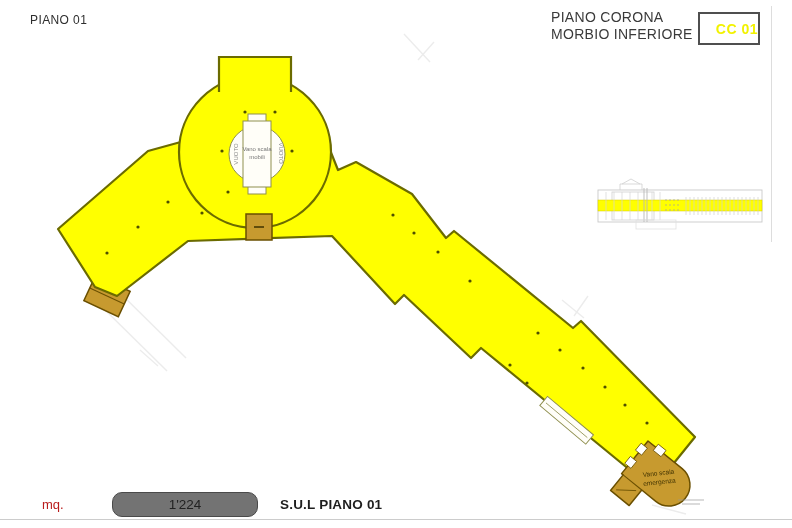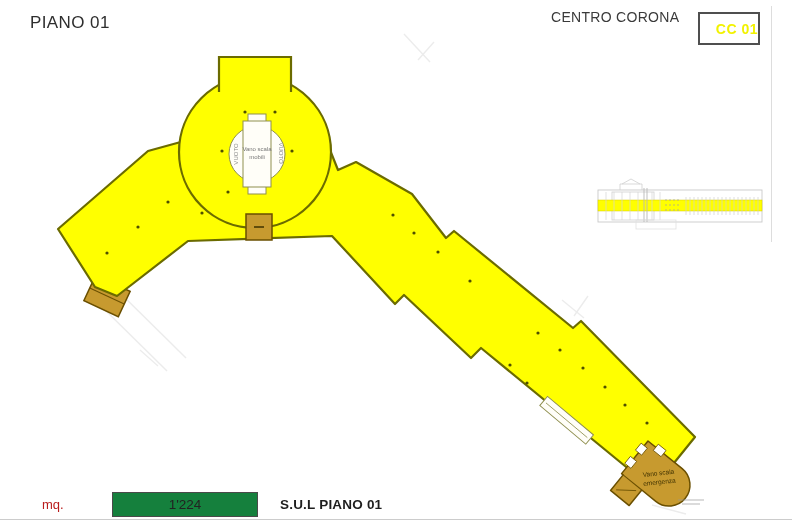--- a/index.html
+++ b/index.html
@@ -1,21 +1,21 @@
 <!DOCTYPE html>
 <html><head>
 <meta charset="utf-8">
 <style>
   html,body{margin:0;padding:0;background:#fff;}
   .screen{
     position:relative;width:792px;height:528px;background:#ffffff;overflow:hidden;
     font-family:"Liberation Sans", sans-serif;
   }
   .abs{position:absolute;}
-  .floor-title{left:30px;top:13px;font-size:17px;color:#2e2e2e;letter-spacing:.4px;}
+  .floor-title{left:30px;top:13px;font-size:12px;color:#2e2e2e;letter-spacing:.4px;}
   .project{left:551px;top:9px;font-size:14px;line-height:1.22;color:#3a3a3a;letter-spacing:.3px;}
   .subtitle{left:551px;top:61px;font-size:12px;color:#3a3a3a;letter-spacing:.3px;}
   .badge{
     left:698px;top:12px;width:58px;height:29px;border:2px solid #4f4f4f;background:#fff;
     display:flex;align-items:center;justify-content:flex-end;
     font-size:14px;font-weight:bold;color:#f2f200;letter-spacing:.5px;
   }
   .plan-svg{left:0;top:0;}
   .unit-label{left:42px;top:497px;font-size:13px;color:#b91c1c;}
   .value-box{
@@ -29,21 +29,22 @@
   .emtxt{font-size:6.5px;fill:#3f3200;}
 </style>
 </head>
 <body>
 
 <div class="screen">
 
   <div class="abs floor-title">PIANO 01</div>
 
   <div class="abs project">
-    <div>CENTRO CORONA</div>
+    <div>PIANO CORONA</div>
+    <div>MORBIO INFERIORE</div>
   </div>
 
   <div class="abs badge">
     <span>CC 01</span>
   </div>
 
 
   <svg class="abs plan-svg" width="792" height="528" viewBox="0 0 792 528" xmlns="http://www.w3.org/2000/svg">
 
     <g stroke="#ececec" stroke-width="1.4" fill="none">
@@ -184,18 +185,18 @@
         <circle cx="666" cy="210" r="0.7"></circle>
           <circle cx="670" cy="210" r="0.7"></circle>
           <circle cx="674" cy="210" r="0.7"></circle>
           <circle cx="678" cy="210" r="0.7"></circle>
       </g>
       <rect x="636" y="220" width="40" height="9" fill="none" stroke="#e0e0e0" stroke-width="0.8"></rect>
     </g>
   </svg>
 
   <div class="abs unit-label">mq.</div>
-  <div class="abs value-box" style="background: #15803d;">
+  <div class="abs value-box" style="background: #737373; border-radius: 10px;">
     <span>1'224</span>
   </div>
   <div class="abs area-label">S.U.L PIANO 01</div>
 
 </div>
 
 </body></html>

